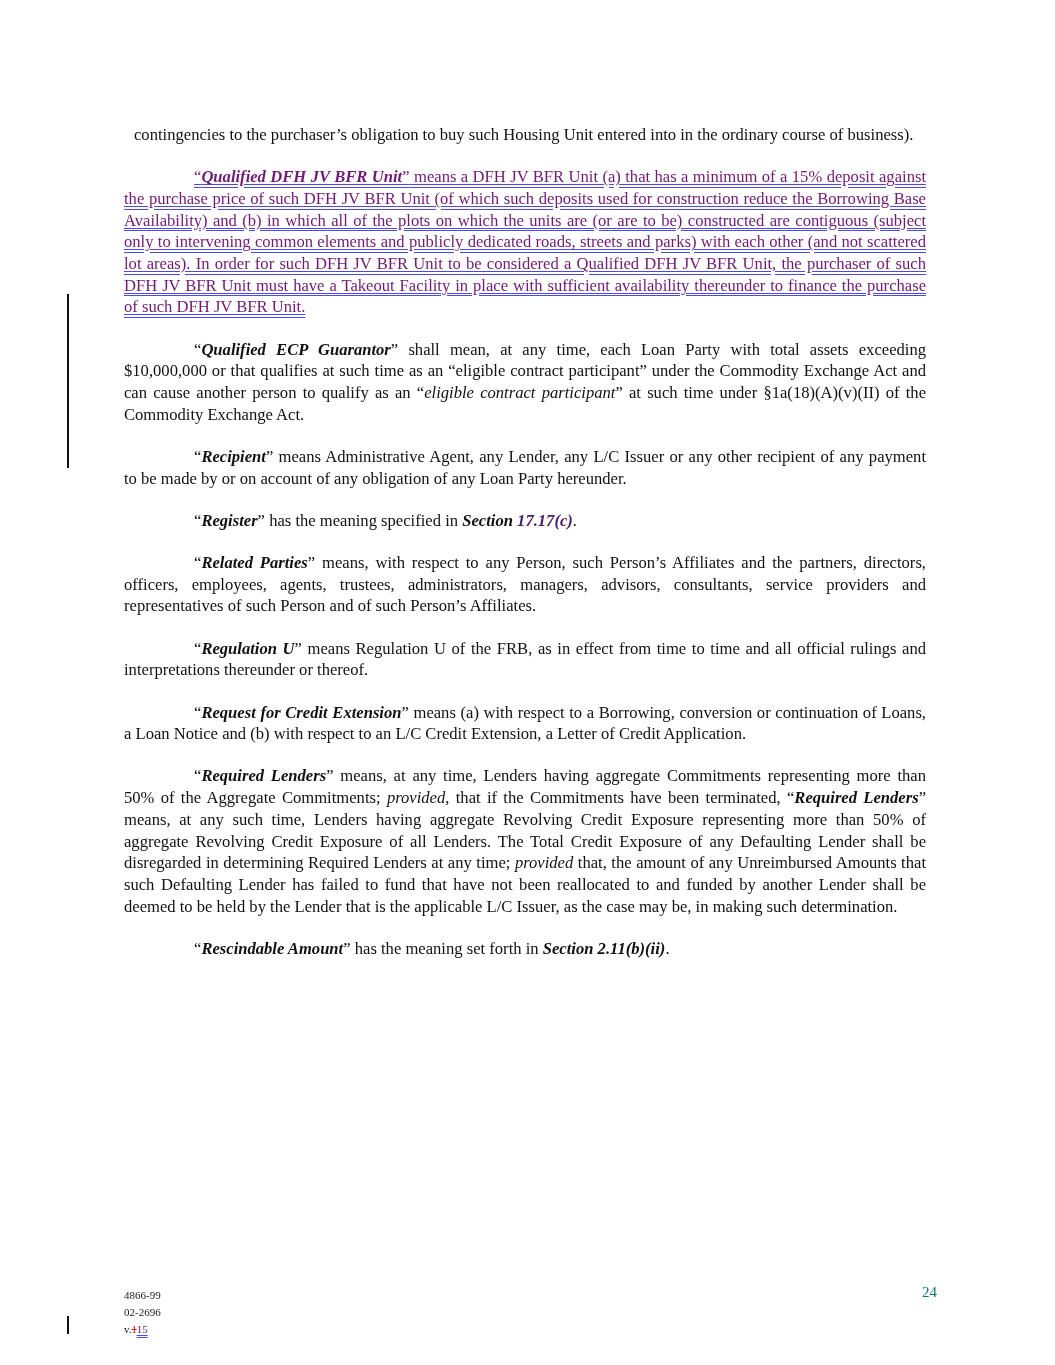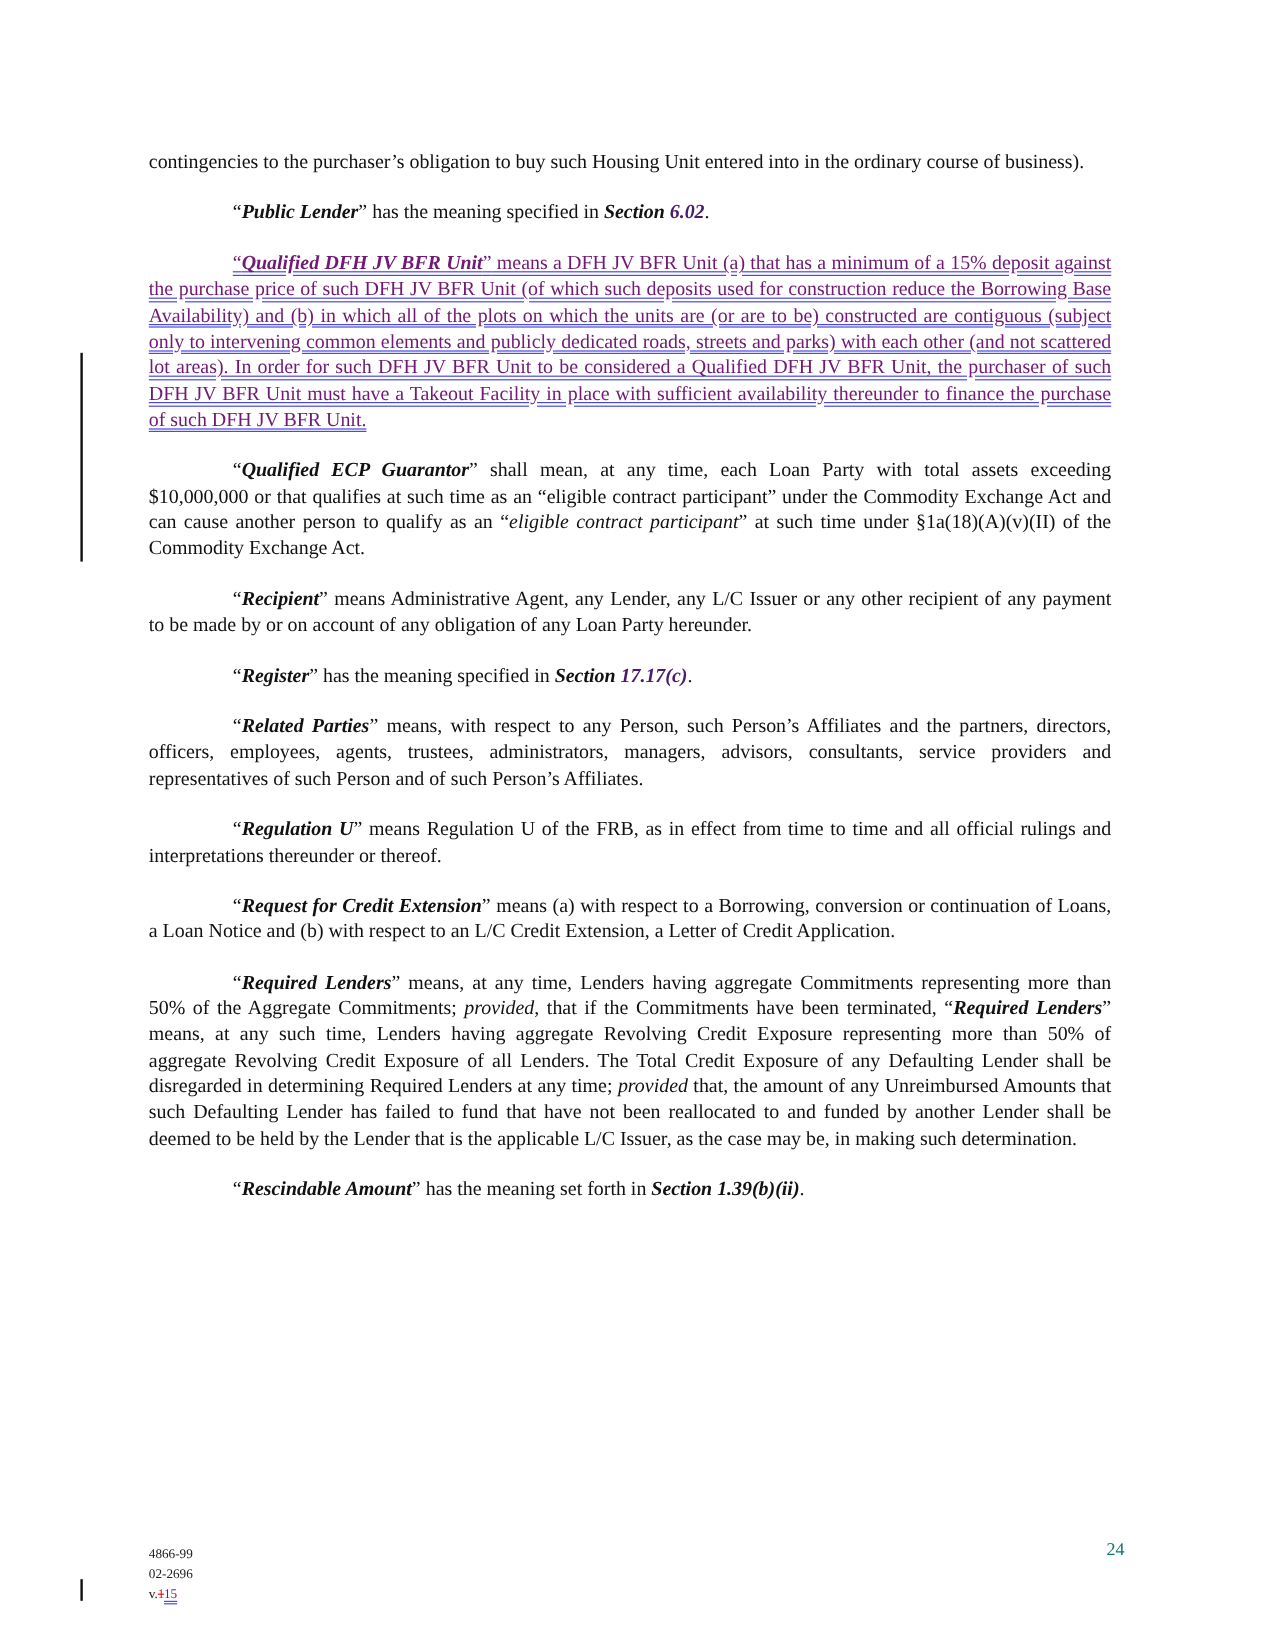--- a/index.html
+++ b/index.html
@@ -2,21 +2,21 @@
 <html><head>
 <meta charset="utf-8">
 <style>
   html, body { margin: 0; padding: 0; background: #ffffff; }
   body { width: 1055px; height: 1365px; position: relative; overflow: hidden; }
   .page {
     position: absolute; left: 124px; top: 124px; width: 802px;
     font-family: "Liberation Serif", serif; font-size: 16.6px; line-height: 21.7px; color: #111;
   }
   .para { margin: 0 0 20.5px 0; text-align: justify; text-indent: 70px; }
-  .para.noindent { text-indent: 0; }
+  .para.noindent { text-indent: 0; margin-left: 10px; }
   .term { font-weight: bold; font-style: italic; }
   .ital { font-style: italic; }
   .sect { font-weight: bold; font-style: italic; }
   .xref { color: #4b1a6b; }
   .ins { color: #701a75; text-decoration: underline double; text-decoration-color: #4a4ae0; text-underline-offset: 2px; }
   .del { color: #e01a1a; text-decoration: line-through; }
   .change-bar { position: absolute; width: 2px; background: #111; }
   .footer-left {
     position: absolute; left: 124px; top: 1287px;
     font-family: "Liberation Serif", serif; font-size: 11px; line-height: 17px; color: #222;
@@ -32,40 +32,39 @@
 <div class="change-bar" style="left:67px; top:294px; height:174px;"></div>
 <div class="change-bar" style="left:67px; top:1316px; height:18px;"></div>
 
 <div class="page">
 
   <p class="para noindent">
     <span>contingencies to the purchaser’s obligation to buy such Housing Unit entered into in the ordinary course of business).</span>
   </p>
 
 
-  <p class="para"><span>“</span><span class="term">Public Lender</span><span>”</span><span> has the meaning specified in </span><span class="sect">Section </span><span class="sect xref">6.02</span><span>.</span></p>
 
   <p class="para ins"><span>“</span><span class="term">Qualified DFH JV BFR Unit</span><span>”</span><span> means a DFH JV BFR Unit (a) that has a minimum of a 15% deposit against the purchase price of such DFH JV BFR Unit (of which such deposits used for construction reduce the Borrowing Base Availability) and (b) in which all of the plots on which the units are (or are to be) constructed are contiguous (subject only to intervening common elements and publicly dedicated roads, streets and parks) with each other (and not scattered lot areas). In order for such DFH JV BFR Unit to be considered a Qualified DFH JV BFR Unit, the purchaser of such DFH JV BFR Unit must have a Takeout Facility in place with sufficient availability thereunder to finance the purchase of such DFH JV BFR Unit.</span></p>
 
   <p class="para"><span>“</span><span class="term">Qualified ECP Guarantor</span><span>”</span><span> shall mean, at any time, each Loan Party with total assets exceeding $10,000,000 or that qualifies at such time as an “eligible contract participant” under the Commodity Exchange Act and can cause another person to qualify as an “</span><span class="ital">eligible contract participant</span><span>” at such time under §1a(18)(A)(v)(II) of the Commodity Exchange Act.</span></p>
 
   <p class="para"><span>“</span><span class="term">Recipient</span><span>”</span><span> means Administrative Agent, any Lender, any L/C Issuer or any other recipient of any payment to be made by or on account of any obligation of any Loan Party hereunder.</span></p>
 
   <p class="para"><span>“</span><span class="term">Register</span><span>”</span><span> has the meaning specified in </span><span class="sect">Section </span><span class="sect xref">17.17(c)</span><span>.</span></p>
 
   <p class="para"><span>“</span><span class="term">Related Parties</span><span>”</span><span> means, with respect to any Person, such Person’s Affiliates and the partners, directors, officers, employees, agents, trustees, administrators, managers, advisors, consultants, service providers and representatives of such Person and of such Person’s Affiliates.</span></p>
 
   <p class="para"><span>“</span><span class="term">Regulation U</span><span>”</span><span> means Regulation U of the FRB, as in effect from time to time and all official rulings and interpretations thereunder or thereof.</span></p>
 
 
   <p class="para"><span>“</span><span class="term">Request for Credit Extension</span><span>”</span><span> means (a) with respect to a Borrowing, conversion or continuation of Loans, a Loan Notice and (b) with respect to an L/C Credit Extension, a Letter of Credit Application.</span></p>
 
   <p class="para"><span>“</span><span class="term">Required Lenders</span><span>”</span><span> means, at any time, Lenders having aggregate Commitments representing more than 50% of the Aggregate Commitments; </span><span class="ital">provided</span><span>, that if the Commitments have been terminated, “</span><span class="term">Required Lenders</span><span>” means, at any such time, Lenders having aggregate Revolving Credit Exposure representing more than 50% of aggregate Revolving Credit Exposure of all Lenders. The Total Credit Exposure of any Defaulting Lender shall be disregarded in determining Required Lenders at any time; </span><span class="ital">provided</span><span> that, the amount of any Unreimbursed Amounts that such Defaulting Lender has failed to fund that have not been reallocated to and funded by another Lender shall be deemed to be held by the Lender that is the applicable L/C Issuer, as the case may be, in making such determination.</span></p>
 
-  <p class="para"><span>“</span><span class="term">Rescindable Amount</span><span>”</span><span> has the meaning set forth in </span><span class="sect">Section 1.39(b)(ii)</span><span>.</span></p>
+  <p class="para"><span>“</span><span class="term">Rescindable Amount</span><span>”</span><span> has the meaning set forth in </span><span class="sect">Section 2.11(b)(ii)</span><span>.</span></p>
 </div>
 
 <div class="footer-left">
   <div>4866-99</div>
   <div>02-2696</div>
   <div><span>v.</span><span class="del">1</span><span class="ins">15</span></div>
 </div>
 
 <div class="page-num">24</div>
 

